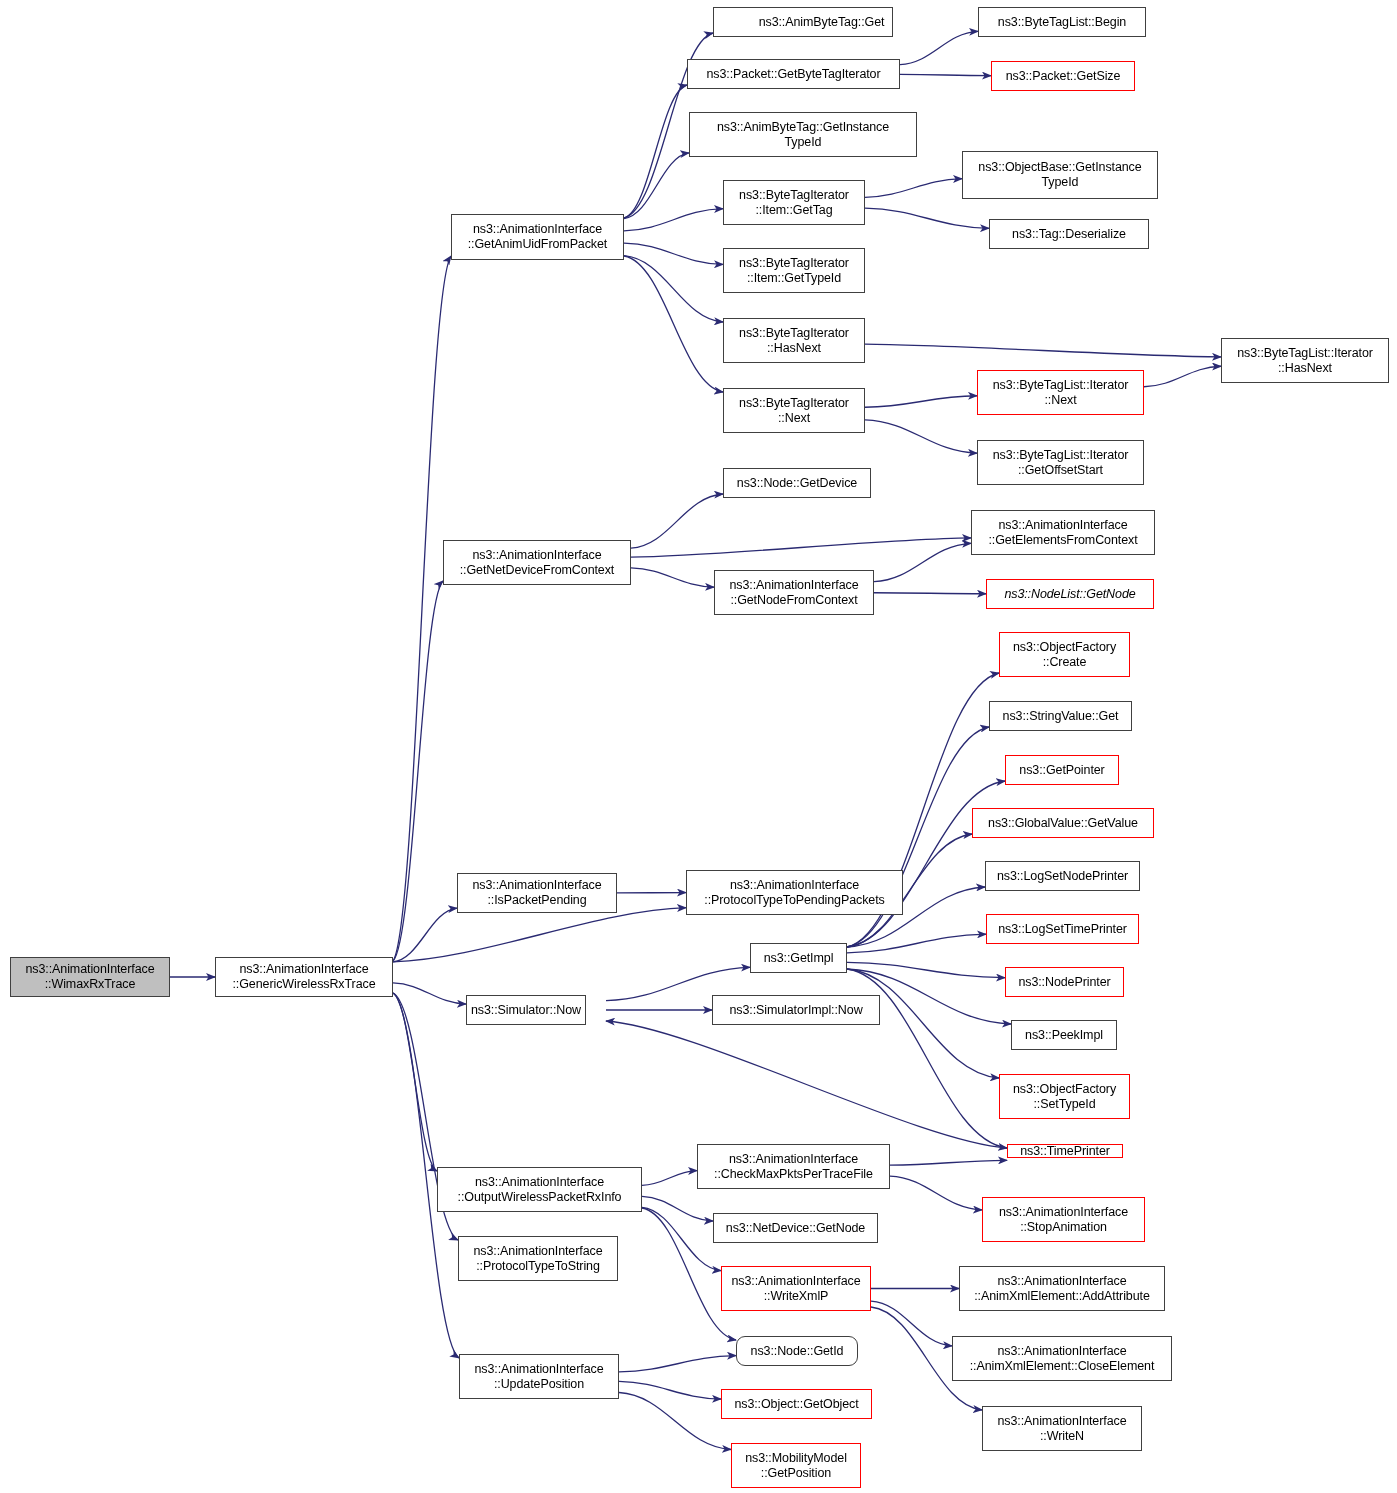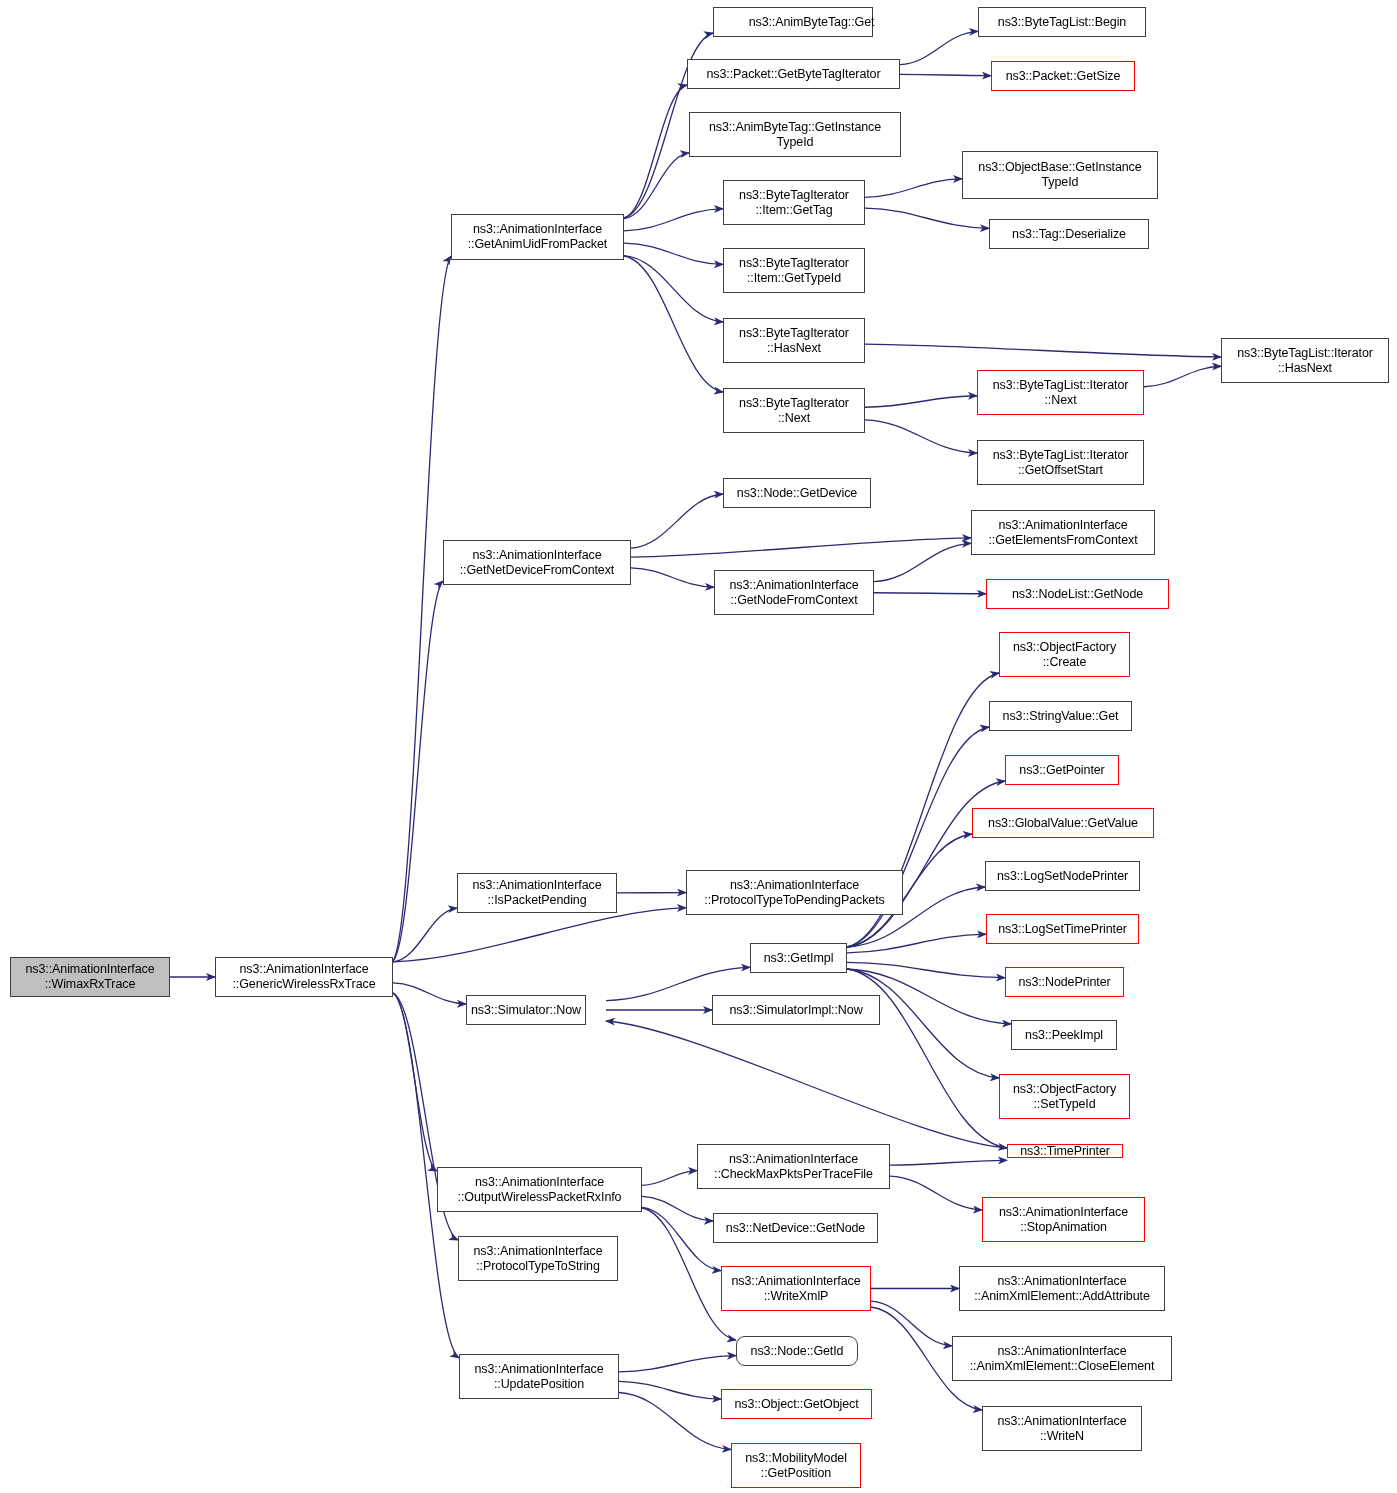--- a/index.html
+++ b/index.html
@@ -119,51 +119,51 @@
         <path d="M 619,1392.52 C 666.04,1395.368 683.96,1446.632 731,1449.48" fill="none" stroke="#2a2a72" stroke-width="1.3" marker-end="url(#arrowhead)"></path>
       </g>
   </svg>
   <div id="node-layer">
       <div class="node root" style="left: 10px; top: 957px; width: 160px; height: 40px;">ns3::AnimationInterface
 ::WimaxRxTrace</div>
       <div class="node" style="left: 215px; top: 957px; width: 178px; height: 40px;">ns3::AnimationInterface
 ::GenericWirelessRxTrace</div>
       <div class="node" style="left: 451px; top: 214px; width: 173px; height: 46px;">ns3::AnimationInterface
 ::GetAnimUidFromPacket</div>
-      <div class="node" style="left: 713px; top: 7px; width: 160px; height: 30px; padding-left: 40px;">ns3::AnimByteTag::Get</div>
+      <div class="node" style="left: 713px; top: 7px; width: 180px; height: 30px; padding-left: 40px;">ns3::AnimByteTag::Get</div>
       <div class="node" style="left: 687px; top: 59px; width: 213px; height: 30px;">ns3::Packet::GetByteTagIterator</div>
-      <div class="node" style="left: 689px; top: 112px; width: 212px; height: 45px;">ns3::AnimByteTag::GetInstance
+      <div class="node" style="left: 689px; top: 112px; width: 228px; height: 45px;">ns3::AnimByteTag::GetInstance
 TypeId</div>
       <div class="node" style="left: 723px; top: 180px; width: 142px; height: 45px;">ns3::ByteTagIterator
 ::Item::GetTag</div>
       <div class="node" style="left: 723px; top: 248px; width: 142px; height: 45px;">ns3::ByteTagIterator
 ::Item::GetTypeId</div>
       <div class="node" style="left: 723px; top: 318px; width: 142px; height: 45px;">ns3::ByteTagIterator
 ::HasNext</div>
       <div class="node" style="left: 723px; top: 388px; width: 142px; height: 45px;">ns3::ByteTagIterator
 ::Next</div>
       <div class="node" style="left: 978px; top: 7px; width: 168px; height: 30px;">ns3::ByteTagList::Begin</div>
       <div class="node red" style="left: 991px; top: 61px; width: 144px; height: 30px;">ns3::Packet::GetSize</div>
       <div class="node" style="left: 962px; top: 151px; width: 196px; height: 48px;">ns3::ObjectBase::GetInstance
 TypeId</div>
       <div class="node" style="left: 989px; top: 219px; width: 160px; height: 30px;">ns3::Tag::Deserialize</div>
       <div class="node red" style="left: 977px; top: 370px; width: 167px; height: 45px;">ns3::ByteTagList::Iterator
 ::Next</div>
       <div class="node" style="left: 977px; top: 440px; width: 167px; height: 45px;">ns3::ByteTagList::Iterator
 ::GetOffsetStart</div>
       <div class="node" style="left: 1221px; top: 338px; width: 168px; height: 45px;">ns3::ByteTagList::Iterator
 ::HasNext</div>
-      <div class="node" style="left: 723px; top: 468px; width: 148px; height: 30px; margin-top: 10px;">ns3::Node::GetDevice</div>
+      <div class="node" style="left: 723px; top: 468px; width: 148px; height: 30px;">ns3::Node::GetDevice</div>
       <div class="node" style="left: 443px; top: 540px; width: 188px; height: 45px;">ns3::AnimationInterface
 ::GetNetDeviceFromContext</div>
       <div class="node" style="left: 714px; top: 570px; width: 160px; height: 45px;">ns3::AnimationInterface
 ::GetNodeFromContext</div>
       <div class="node" style="left: 971px; top: 510px; width: 184px; height: 45px;">ns3::AnimationInterface
 ::GetElementsFromContext</div>
-      <div class="node red" style="left: 986px; top: 579px; width: 183px; height: 30px;">ns3::NodeList::GetNode</div>
+      <div class="node red" style="left: 986px; top: 579px; width: 168px; height: 30px; font-style: italic;">ns3::NodeList::GetNode</div>
       <div class="node red" style="left: 999px; top: 632px; width: 131px; height: 45px;">ns3::ObjectFactory
 ::Create</div>
       <div class="node" style="left: 989px; top: 701px; width: 143px; height: 30px;">ns3::StringValue::Get</div>
       <div class="node red" style="left: 1005px; top: 755px; width: 114px; height: 30px;">ns3::GetPointer</div>
       <div class="node red" style="left: 972px; top: 808px; width: 182px; height: 30px;">ns3::GlobalValue::GetValue</div>
       <div class="node" style="left: 985px; top: 861px; width: 155px; height: 30px;">ns3::LogSetNodePrinter</div>
       <div class="node red" style="left: 986px; top: 914px; width: 153px; height: 30px;">ns3::LogSetTimePrinter</div>
       <div class="node red" style="left: 1005px; top: 967px; width: 119px; height: 30px;">ns3::NodePrinter</div>
       <div class="node" style="left: 1011px; top: 1020px; width: 106px; height: 30px;">ns3::PeekImpl</div>
       <div class="node red" style="left: 999px; top: 1074px; width: 131px; height: 45px;">ns3::ObjectFactory

